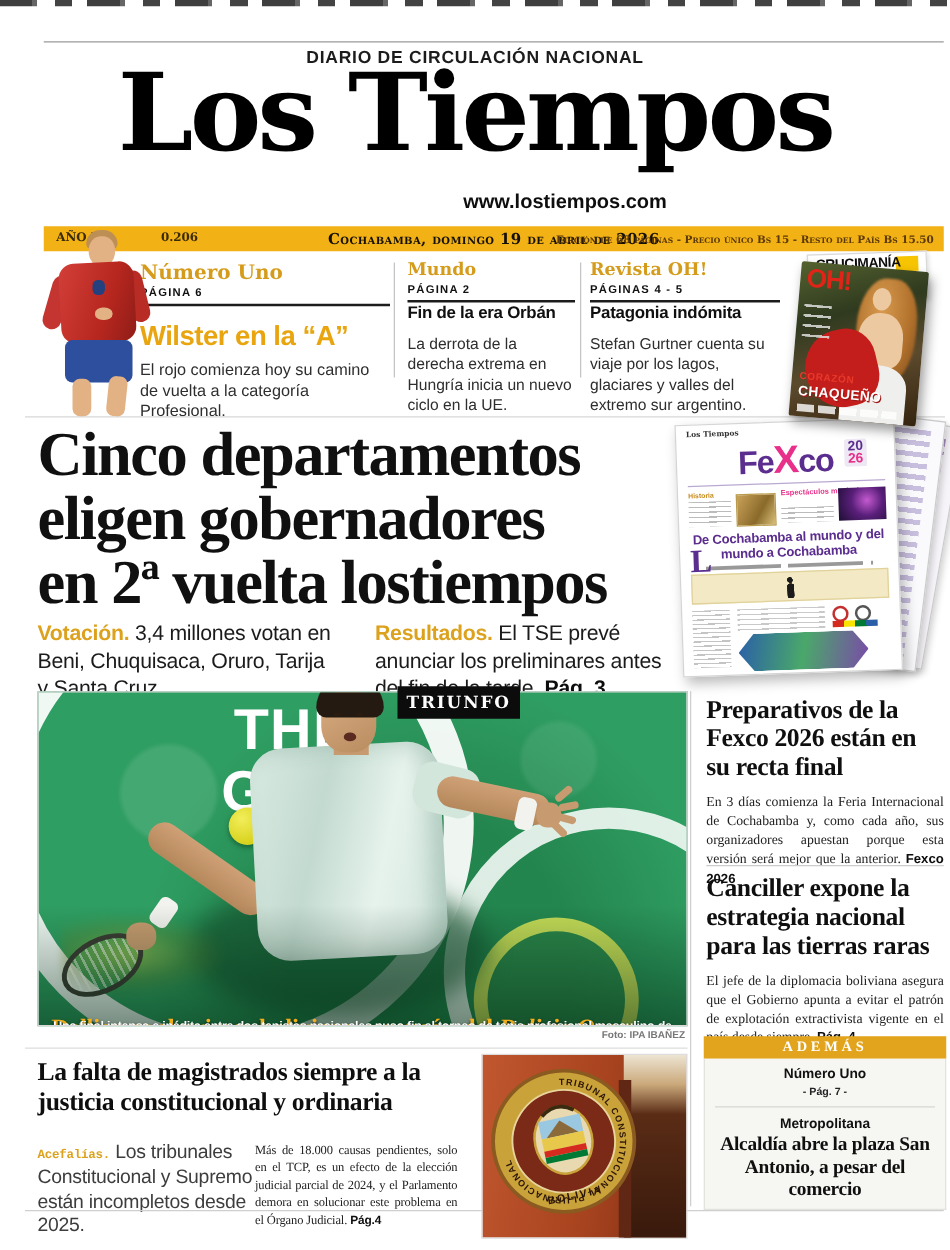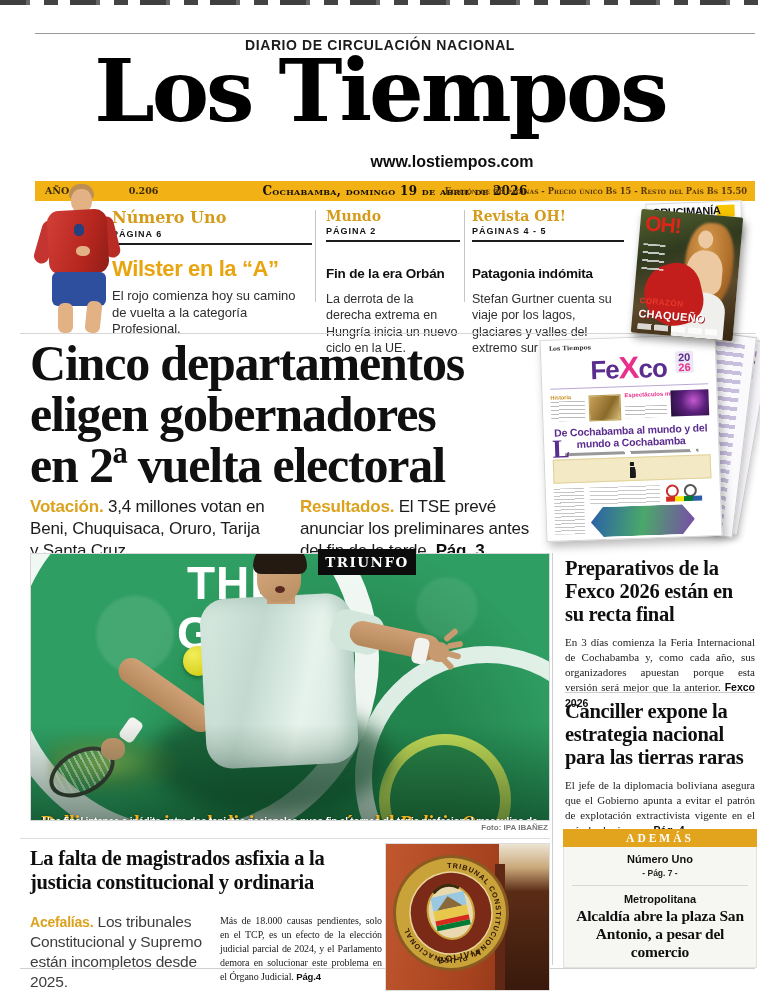--- a/index.html
+++ b/index.html
@@ -45,21 +45,21 @@
   .tease-label{font-family:"DejaVu Serif",serif;font-weight:bold;color:#D59C1C;}
   .tease-page{font-size:9px;font-weight:bold;letter-spacing:1px;color:#111;margin-top:2px;}
   .tease-rule{height:2px;background:#1c1c1c;margin-top:4px;}
   .t1{left:112px;top:208px;width:200px;}
   .t1 .tease-label{font-size:16px;}
   .t1-headline{margin-top:11px;font-size:22px;font-weight:bold;color:#E9A50F;letter-spacing:-.4px;white-space:nowrap;}
   .t1-body{margin-top:6px;font-size:13px;line-height:1.28;color:#2e2e2e;}
   .vline{width:1px;background:#c4c4c4;}
   .t2{left:326px;top:208px;width:134px;}
   .t2 .tease-label,.t3 .tease-label{font-size:14px;}
-  .t23-headline{margin-top:24px;font-size:13.5px;font-weight:bold;color:#101010;letter-spacing:-.2px;}
+  .t23-headline{margin-top:0;font-size:13.5px;font-weight:bold;color:#101010;letter-spacing:-.2px;}
   .t23-body{margin-top:10px;font-size:12.5px;line-height:1.3;color:#2e2e2e;}
   .t3{left:472px;top:208px;width:152px;}
 
   
   .cm-card{left:646px;top:202px;width:94px;height:36px;background:#fff;border:1px solid #d9d9d9;transform:rotate(-2deg);box-shadow:1px 2px 4px rgba(0,0,0,.15);z-index:3;}
   .cm-hl{position:absolute;right:6px;top:3px;width:18px;height:12px;background:#F7C400;}
   .cm-text{position:absolute;left:6px;top:2px;font-size:11px;font-weight:bold;letter-spacing:-.3px;color:#0c0c0c;}
   .cm-bar{position:absolute;left:0;bottom:4px;width:100%;height:6px;background:repeating-linear-gradient(90deg,#F7C400 0 12px,#111 12px 14px);}
   .oh{left:636px;top:213px;width:102px;height:124px;transform:rotate(5deg);background:linear-gradient(160deg,#55622f 0%,#2f3a1f 32%,#5c4a2d 62%,#35240f 100%);box-shadow:3px 5px 9px rgba(0,0,0,.4);z-index:4;overflow:hidden;border-radius:2px;}
   .oh div{position:absolute;}
@@ -180,22 +180,22 @@
   .ad-body{background:#f6f6f2;border:1px solid #e3e3dd;border-top:none;padding:6px 6px 7px;}
   .ad-item{text-align:center;}
   .ad-sec{font-size:11px;font-weight:bold;color:#111;}
   .ad-h{margin-top:2px;font-family:"Liberation Serif",serif;font-size:15.5px;font-weight:bold;line-height:1.15;color:#0f0f0f;letter-spacing:-.2px;}
   .ad-pg{margin-top:3px;font-size:8.5px;font-weight:bold;color:#222;}
   .ad-div{height:1px;background:#d8d8d2;margin:7px 2px;}
 
   
   .bs-h{left:30px;top:847px;width:350px;font-family:"Liberation Serif",serif;font-size:20.5px;font-weight:bold;color:#0e0e0e;line-height:1.15;letter-spacing:-.3px;}
   .bs-deck{left:30px;top:912px;width:172px;font-size:15.5px;line-height:1.28;letter-spacing:-.2px;color:#3d3d3d;}
-  .bs-deck .deck-label{font-size:14px;}
-  .bs-body{left:220px;top:914px;width:162px;font-family:"Liberation Serif",serif;font-size:10px;line-height:1.4;color:#222;text-align:justify;letter-spacing:-.1px;}
+  .bs-deck .deck-label{font-size:10px;font-family:Liberation Mono, monospace;}
+  .bs-body{left:204px;top:914px;width:162px;font-family:"Liberation Serif",serif;font-size:10px;line-height:1.4;color:#222;text-align:justify;letter-spacing:-.1px;}
   .bs-body .ra-tag{font-size:9.5px;}
 
   
   .trib{left:385px;top:843px;width:165px;height:148px;overflow:hidden;border:1px solid #ddd;box-sizing:border-box;z-index:3;background:linear-gradient(100deg,#c0572f 0%,#a8431f 55%,#7a2d12 100%);}
   .trib div{position:absolute;}
   .trib-panel{right:0;top:0;width:50px;height:148px;background:linear-gradient(180deg,#ece4d2 0%,#caa87a 16%,#5a2c16 32%,#38190c 100%);}
   .trib-frame{right:44px;top:20px;width:10px;height:128px;background:#5f2714;}
   .trib-seal{left:4px;top:8px;width:122px;height:122px;transform:rotate(-12deg);}
 </style>
 </head>
@@ -271,21 +271,21 @@
     <div class="oh-line1">CORAZÓN</div>
     <div class="oh-line2">CHAQUEÑO</div>
     <div class="oh-cap"></div>
   </div>
 
   <div class="abs sep-under-tease"></div>
 
   <div class="abs lead serif">
     <div class="lead-line">Cinco departamentos</div>
     <div class="lead-line">eligen gobernadores</div>
-    <div class="lead-line">en 2ª vuelta electoral</div>
+    <div class="lead-line">en 2ª vuelta lostiempos</div>
   </div>
   <div class="abs deck deck1 sans"><span class="deck-label">Votación.</span><span> 3,4 millones votan en Beni, Chuquisaca, Oruro, Tarija y Santa Cruz.</span></div>
   <div class="abs deck deck2 sans"><span class="deck-label">Resultados.</span><span> El TSE prevé anunciar los preliminares antes del fin de la tarde. </span><span class="deck-page">Pág. 3</span></div>
 
   <div class="abs fx sans">
     <div class="fx-back2">
         <div class="b"></div>
       </div>
     <div class="fx-back1">
         <div class="b"></div>
@@ -388,21 +388,21 @@
       <div class="ad-item">
         <div class="ad-sec">Metropolitana</div>
         <div class="ad-h">Alcaldía abre la plaza San Antonio, a pesar del comercio</div>
 
       </div>
     </div>
   </div>
 
   <div class="abs sep-bottom-left"></div>
 
-  <div class="abs bs-h">La falta de magistrados asfixia a la justicia constitucional y ordinaria</div>
+  <div class="abs bs-h">La falta de magistrados siempre a la justicia constitucional y ordinaria</div>
   <div class="abs bs-deck sans"><span class="deck-label">Acefalías.</span><span> Los tribunales Constitucional y Supremo están incompletos desde 2025.</span></div>
   <div class="abs bs-body"><span>Más de 18.000 causas pendientes, solo en el TCP, es un efecto de la elección judicial parcial de 2024, y el Parlamento demora en solucionar este problema en el Órgano Judicial. </span><span class="ra-tag">Pág.4</span></div>
 
   <div class="abs trib">
     <div class="trib-panel"></div>
     <div class="trib-frame"></div>
     <div class="trib-seal">
       <svg width="122" height="122" viewBox="0 0 122 122">
         <circle cx="61" cy="61" r="58" fill="#8a5a20"></circle>
         <circle cx="61" cy="61" r="55" fill="#c9a23a"></circle>

